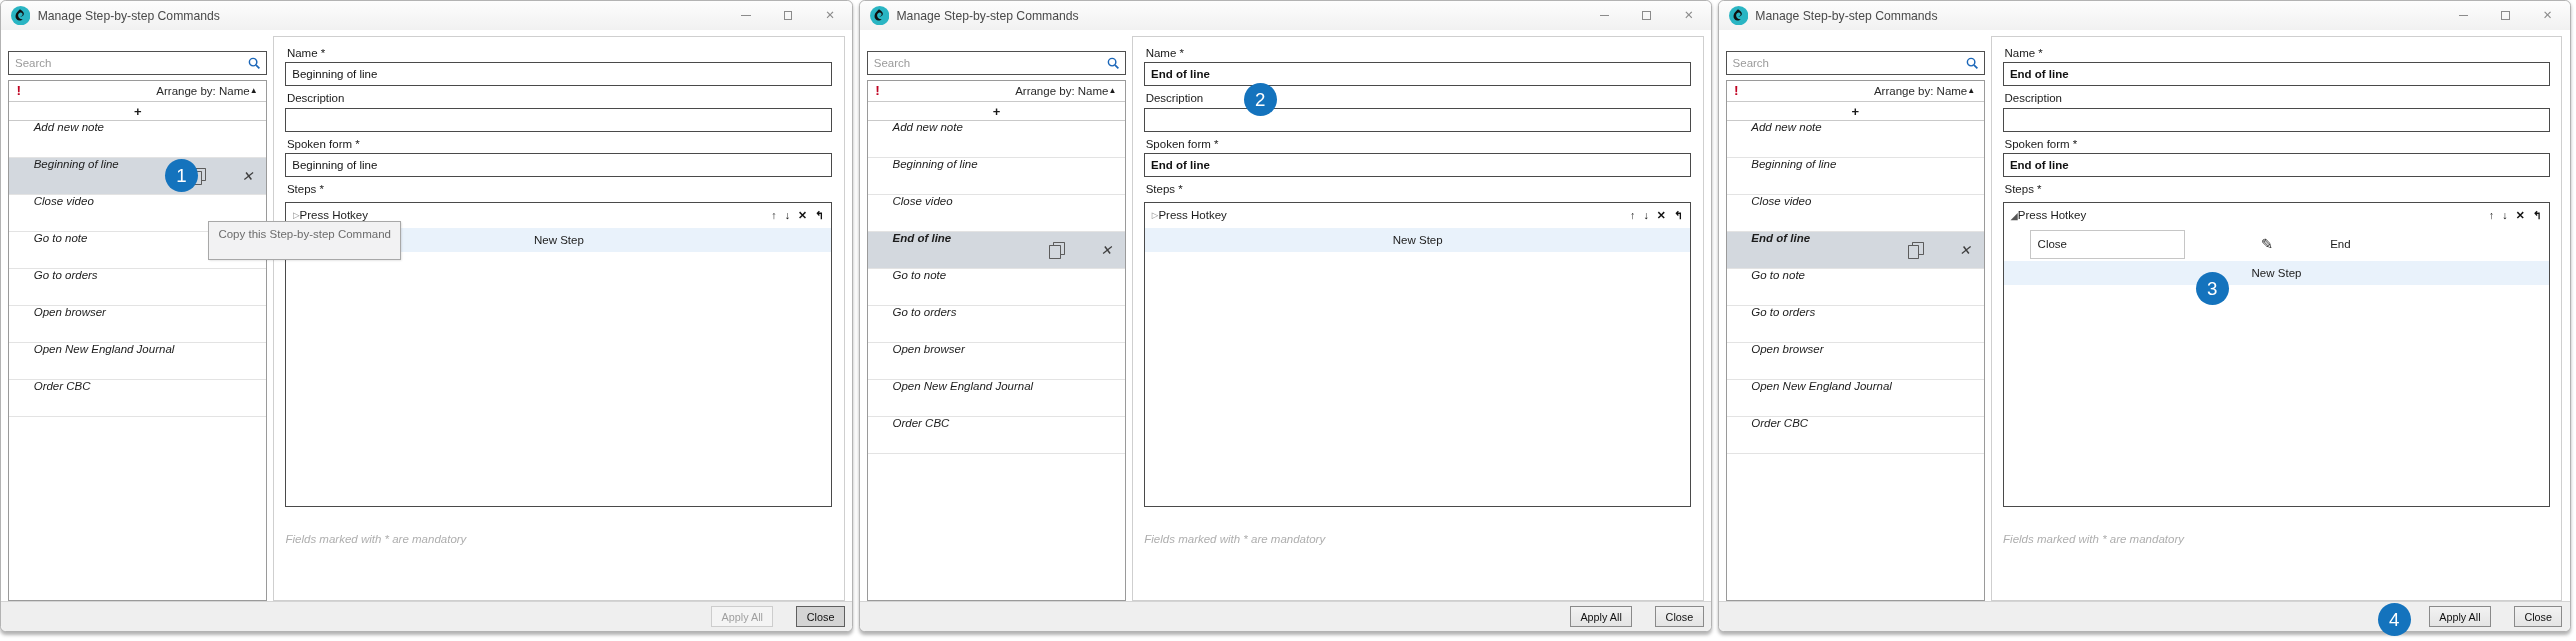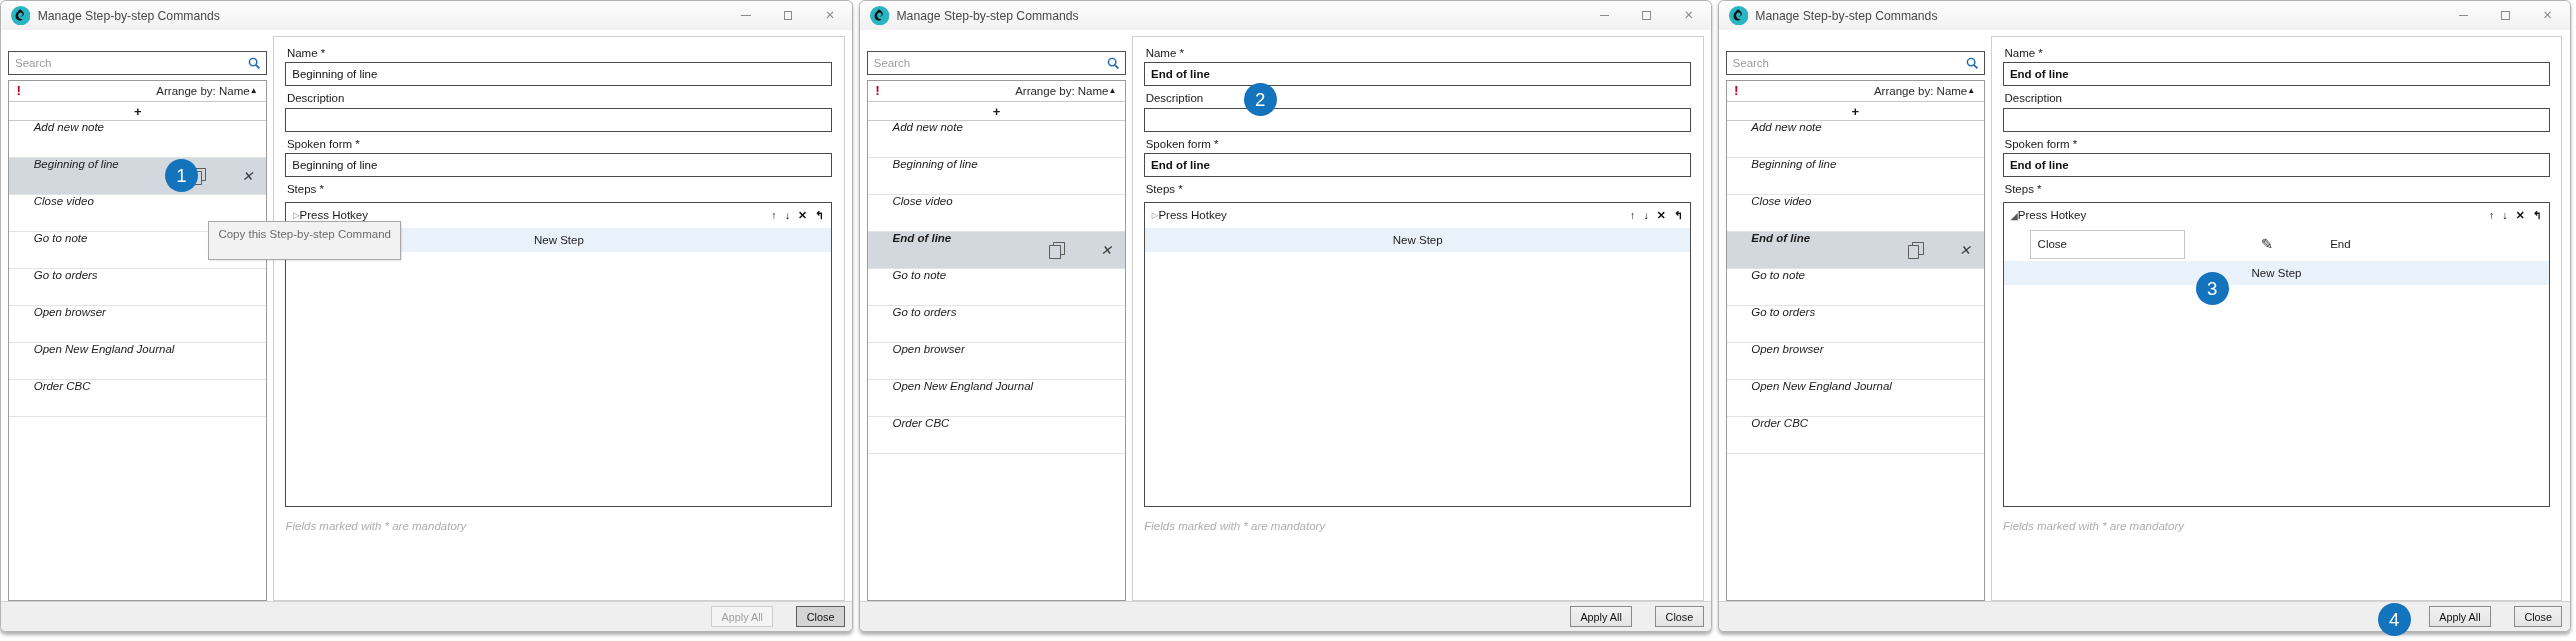--- a/index.html
+++ b/index.html
@@ -72,21 +72,21 @@
   .steps-icons { margin-left:auto; display:flex; gap:8px; margin-right:7.2px; }
   .sicon { font-size:10.8px; color:#111; font-weight:bold; }
   .hotkey-row { height:33px; display:none; align-items:center; padding-left:26px; flex:0 0 auto; }
   .steps-box.expanded .hotkey-row { display:flex; }
   .hotkey-cell { width:155px; height:29px; border:0.7px solid #c6c6c6; display:flex;
     align-items:center; padding-left:6.5px; font-size:11.5px; color:#1c1c1c; }
   .pencil { margin-left:76px; font-size:14.4px; color:#1c1c1c; }
   .hotkey-value { margin-left:57px; font-size:11.5px; color:#1c1c1c; }
   .newstep { height:24.5px; background:#e9f2fb; display:flex; align-items:center;
     justify-content:center; font-size:11.5px; color:#1c1c1c; flex:0 0 auto; }
-  .footnote { margin-top:13px; font-style:italic; color:#aeaeae; font-size:11.5px; }
+  .footnote { margin-top:26px; font-style:italic; color:#aeaeae; font-size:11.5px; }
 
   
   .footer { position:absolute; left:0; right:0; bottom:0; height:30px; background:#efefef;
     border-top:0.7px solid #d4d4d4; border-radius:0 0 5.8px 5.8px; display:flex;
     align-items:center; justify-content:flex-end; gap:23px; padding-right:7.2px; }
   .btn { height:21.6px; min-width:46px; padding:0 9.4px; font-size:10.8px; font-family:inherit;
     color:#111; background:linear-gradient(#f2f2f2,#e4e4e4); border:0.7px solid #8a8a8a; }
   .btn.disabled { color:#9f9f9f; background:#f4f4f4; border-color:#cdcdcd; }
   .btn.dark { background:#d4d4d4; border-color:#5f5f5f; }
 

